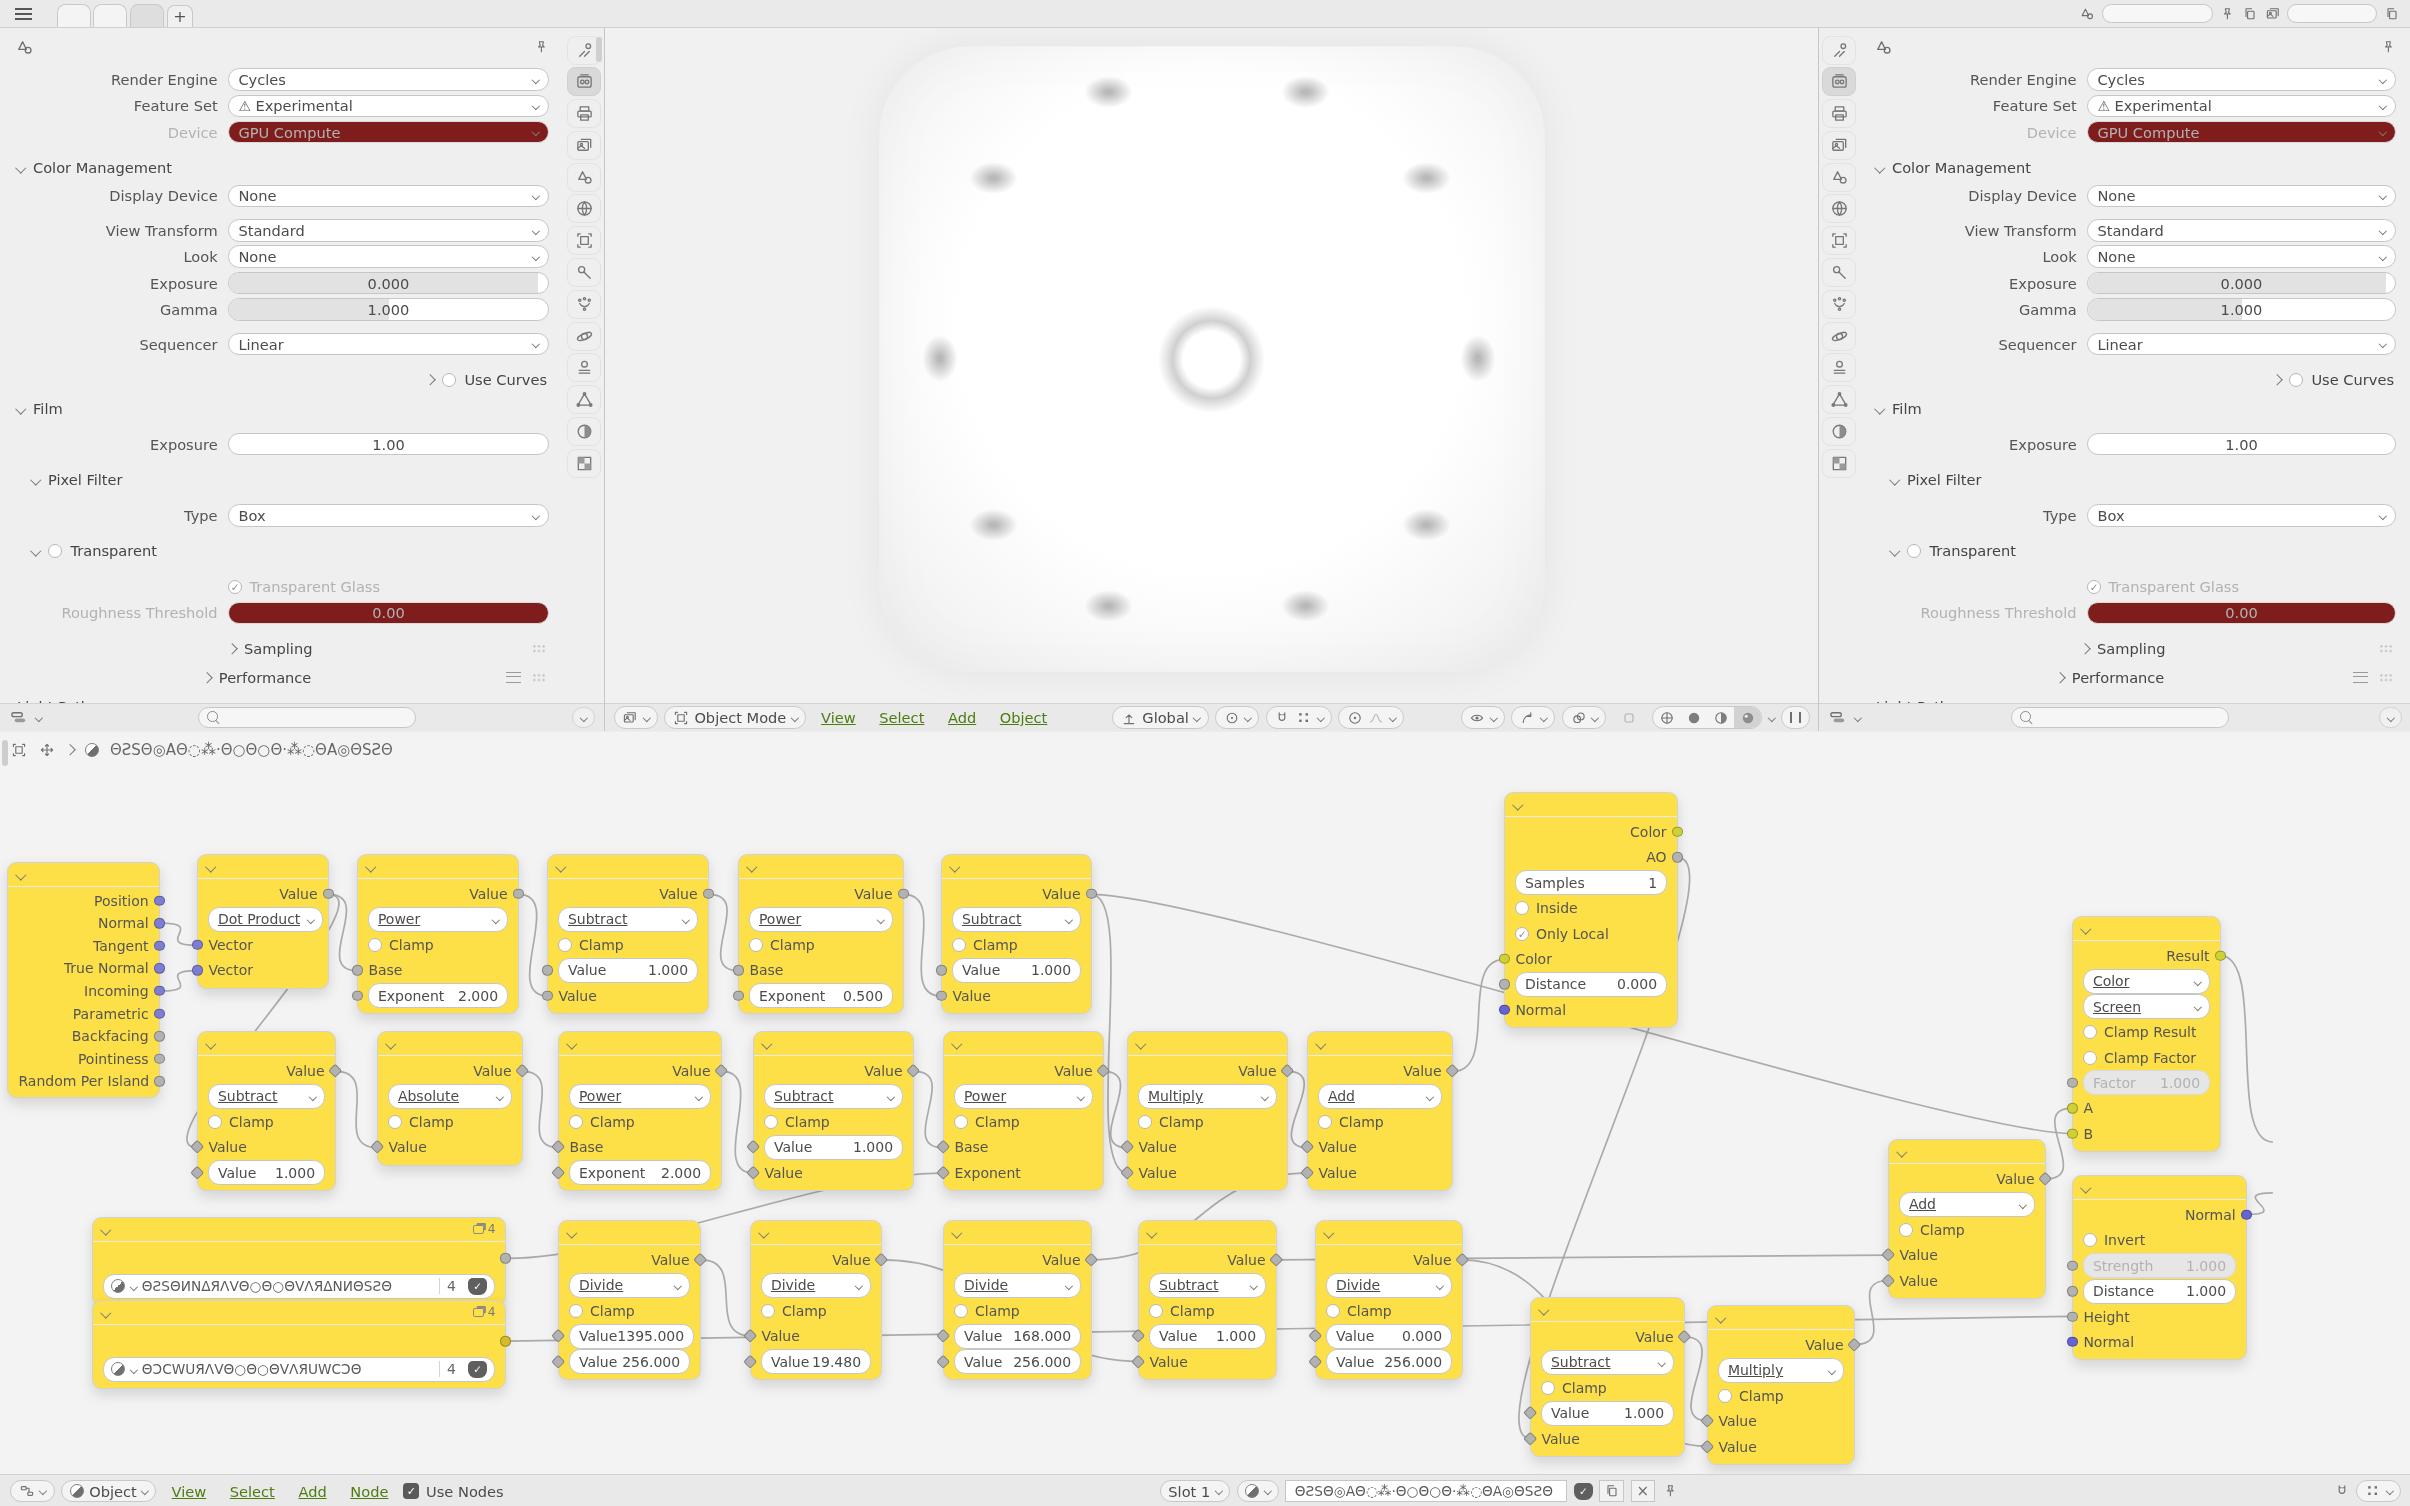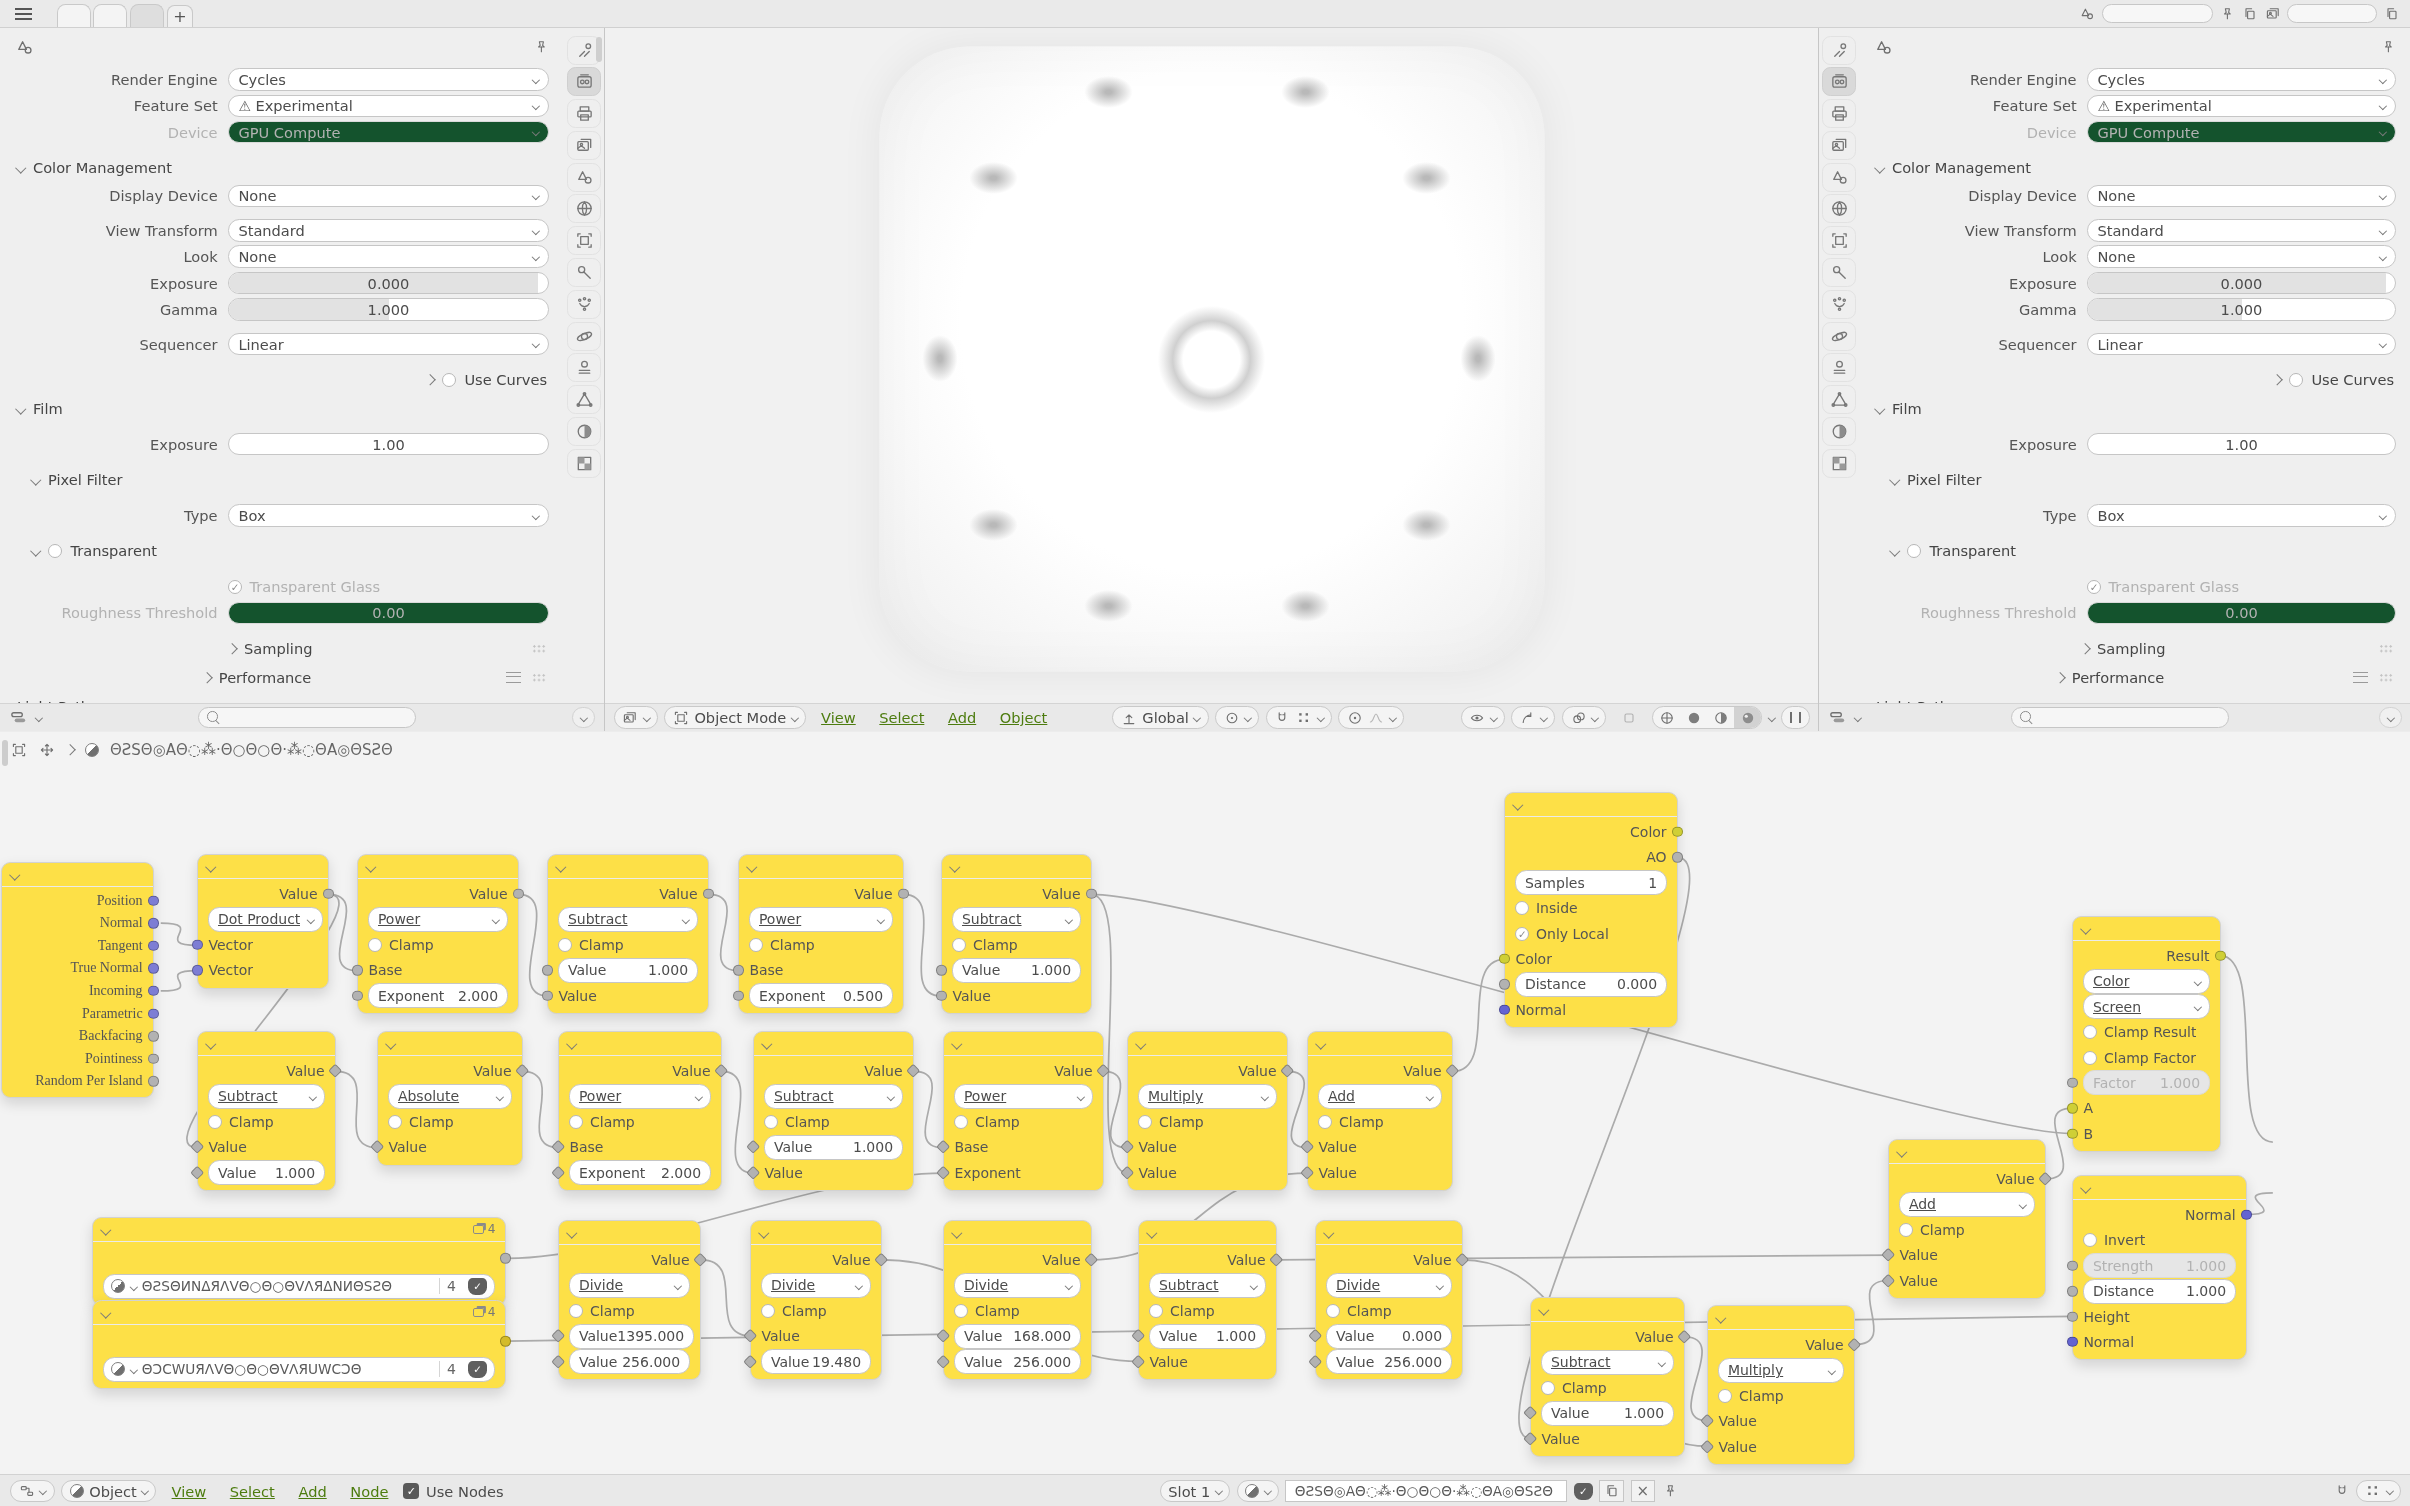--- a/index.html
+++ b/index.html
@@ -8,21 +8,21 @@
 
   
   .chev{display:inline-block;width:7.5px;height:7.5px;border-right:1.5px solid #7a7a7a;border-bottom:1.5px solid #7a7a7a;transform:rotate(45deg);flex:none;}
   .chev.right{transform:rotate(-45deg);}
   .chev.sm{width:5.6px;height:5.6px;}
   .pill{height:22.6px;border:0.9px solid #c6c6c6;border-radius:11.3px;background:#fff;display:flex;align-items:center;padding:0 9.4px;color:#4c4c4c;}
   .dd{justify-content:space-between;gap:7.5px;}
   .ccb{width:14px;height:14px;border:1.3px solid #b7b7b7;border-radius:50%;background:#fff;display:inline-flex;align-items:center;justify-content:center;flex:none;font-size:10.4px;color:#8b8b8b;}
   .ccb.on::after{content:"✓";}
   .dis, .dis .plabel{color:#b2b2b2 !important;}
-  .dis .pill, .pill.dis{color:#b2b2b2;border-color:#dadada;background:#14532d;}
+  .dis .pill, .pill.dis{color:#b2b2b2;border-color:#dadada;background:#7f1d1d;}
   .grip{width:15px;height:9.4px;background-image:radial-gradient(#c2c2c2 1px, transparent 1.2px);background-size:4.7px 4.7px;flex:none;}
   .preset{width:15px;height:11.3px;border-top:1.9px solid #9a9a9a;border-bottom:1.9px solid #9a9a9a;position:relative;flex:none;}
   .preset::after{content:"";position:absolute;left:0;right:0;top:2.8px;border-top:1.9px solid #9a9a9a;}
   .icon svg{width:19px;height:19px;stroke:#6f6f6f;fill:none;stroke-width:1.4;stroke-linecap:round;stroke-linejoin:round;display:block;}
   .icon.small svg{width:16px;height:16px;}
   .mag{position:relative;width:12.2px;height:12.2px;flex:none;}
   .mag::before{content:"";position:absolute;left:0;top:0;width:8.5px;height:8.5px;border:1.5px solid #8d8d8d;border-radius:50%;}
   .mag::after{content:"";position:absolute;left:8.5px;top:8.5px;width:4.7px;height:0;border-top:1.5px solid #8d8d8d;transform:rotate(45deg);transform-origin:0 0;}
   .pausebars{width:11.3px;height:11.3px;border-left:2.8px solid #6f6f6f;border-right:2.8px solid #6f6f6f;flex:none;}
   .xglyph{font-size:15px;color:#6f6f6f;line-height:1;}
@@ -968,21 +968,21 @@
           <path d="M1781.5 133.5 C1859.5 133.5 1547.5 750.5 1625.5 750.5" fill="none" stroke="#a6a6a6" stroke-width="1.8" opacity="0.95"></path>
           <path d="M1789.5 642.5 C1839.5 642.5 1763.5 731.5 1813.5 731.5" fill="none" stroke="#a6a6a6" stroke-width="1.8" opacity="0.95"></path>
           <path d="M1552.5 560.5 C1682.5 560.5 1683.5 758.5 1813.5 758.5" fill="none" stroke="#a6a6a6" stroke-width="1.8" opacity="0.95"></path>
           <path d="M1969.5 650.5 C2019.5 650.5 1955.5 582.5 2005.5 582.5" fill="none" stroke="#a6a6a6" stroke-width="1.8" opacity="0.95"></path>
           <path d="M1356.5 560.5 C1486.5 560.5 1875.5 555.5 2005.5 555.5" fill="none" stroke="#a6a6a6" stroke-width="1.8" opacity="0.95"></path>
           <path d="M2172.5 474.5 C2222.5 474.5 2150.5 399.5 2200.5 399.5" fill="none" stroke="#a6a6a6" stroke-width="1.8" opacity="0.95"></path>
           <path d="M1158.5 172.5 C1288.5 172.5 2070.5 426.5 2200.5 426.5" fill="none" stroke="#a6a6a6" stroke-width="1.8" opacity="0.95"></path>
           <path d="M2357.5 237.5 C2407.5 237.5 2363.5 435.5 2413.5 435.5" fill="none" stroke="#a6a6a6" stroke-width="1.8" opacity="0.95"></path>
           <path d="M2385.5 512.5 C2435.5 512.5 2363.5 489.5 2413.5 489.5" fill="none" stroke="#a6a6a6" stroke-width="1.8" opacity="0.95"></path>
         </svg>
-    <div class="node" style="left: 1px; top: 130px; width: 153px; font-family: Liberation Serif, serif;">
+    <div class="node" style="left: 7px; top: 130px; width: 153px;">
           <div class="nhead">
             <span class="chev"></span>
           </div>
           <div class="nrow out" style="height: 22.6px;">
             <span class="lab">Position</span>
             <span class="socket r c-purple"></span>
           </div>
           <div class="nrow out" style="height: 22.6px;">
             <span class="lab">Normal</span>
             <span class="socket r c-purple"></span>

